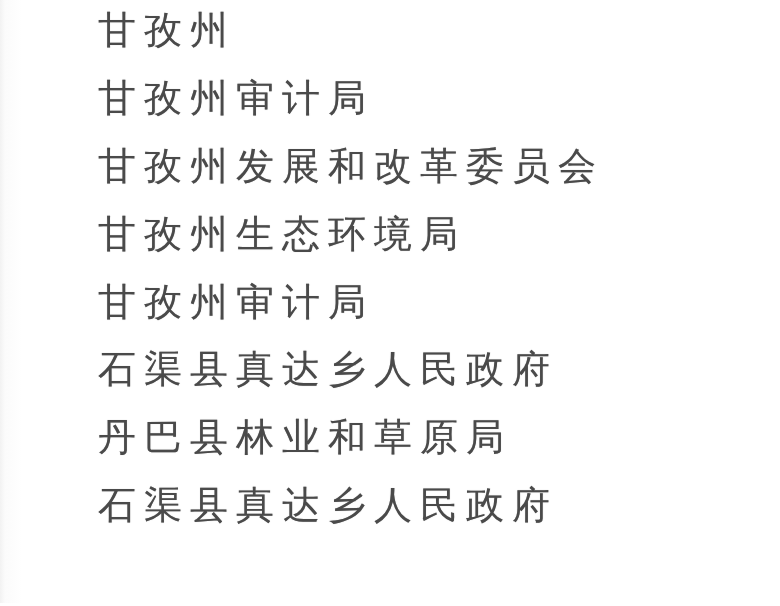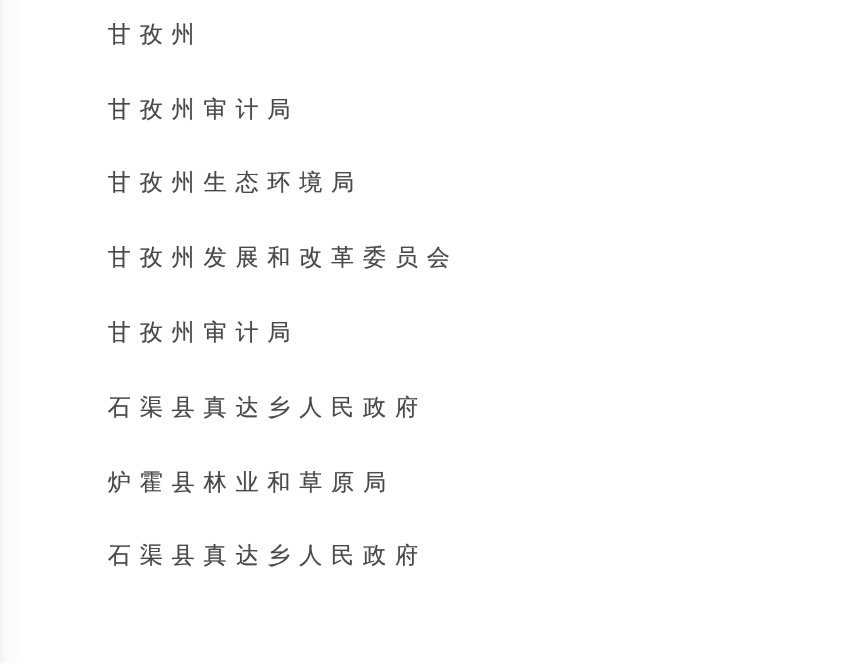--- a/index.html
+++ b/index.html
@@ -24,52 +24,52 @@
     padding-left: 98px;
     display: flex;
     flex-direction: column;
   }
   .agency-row {
     height: 67.8px;
     display: flex;
     align-items: center;
   }
   .agency-label {
-    font-size: 21px;
+    font-size: 38px;
     letter-spacing: 8px;
     color: #4a4a4a;
     
     text-shadow: 0 0 0.7px rgba(74, 74, 74, 0.55);
     white-space: nowrap;
     font-weight: 400;
   }
 </style>
 </head>
 <body>
 
 <div class="page" style="color: rgb(74, 74, 74);">
   <div class="agency-list">
     <div class="agency-row">
       <span class="agency-label">甘孜州</span>
     </div>
     <div class="agency-row">
       <span class="agency-label">甘孜州审计局</span>
     </div>
     <div class="agency-row">
-      <span class="agency-label">甘孜州生态环境局</span>
+      <span class="agency-label">甘孜州发展和改革委员会</span>
     </div>
     <div class="agency-row">
-      <span class="agency-label">甘孜州发展和改革委员会</span>
+      <span class="agency-label">甘孜州生态环境局</span>
     </div>
     <div class="agency-row">
       <span class="agency-label">甘孜州审计局</span>
     </div>
     <div class="agency-row">
       <span class="agency-label">石渠县真达乡人民政府</span>
     </div>
     <div class="agency-row">
-      <span class="agency-label">炉霍县林业和草原局</span>
+      <span class="agency-label">丹巴县林业和草原局</span>
     </div>
     <div class="agency-row">
       <span class="agency-label">石渠县真达乡人民政府</span>
     </div>
   </div>
 </div>
 
 </body></html>

